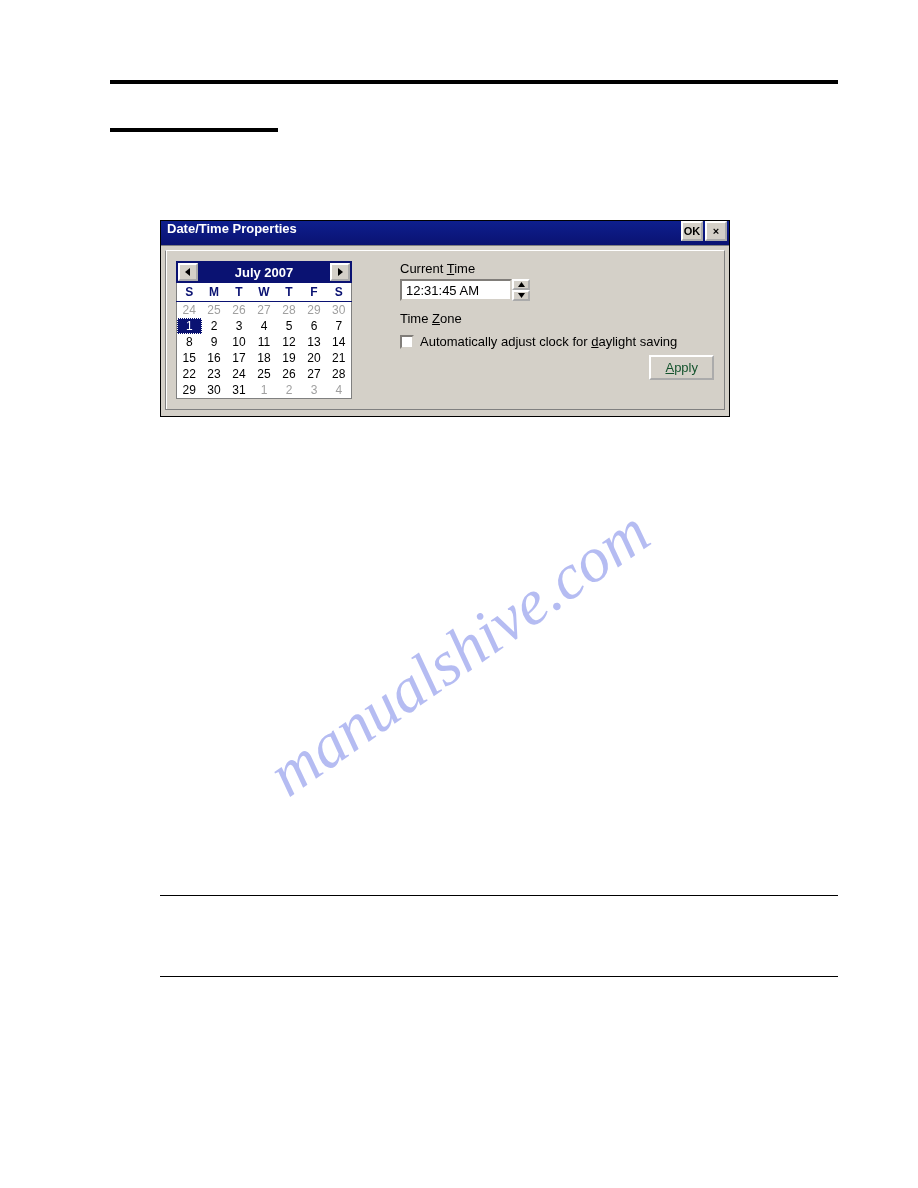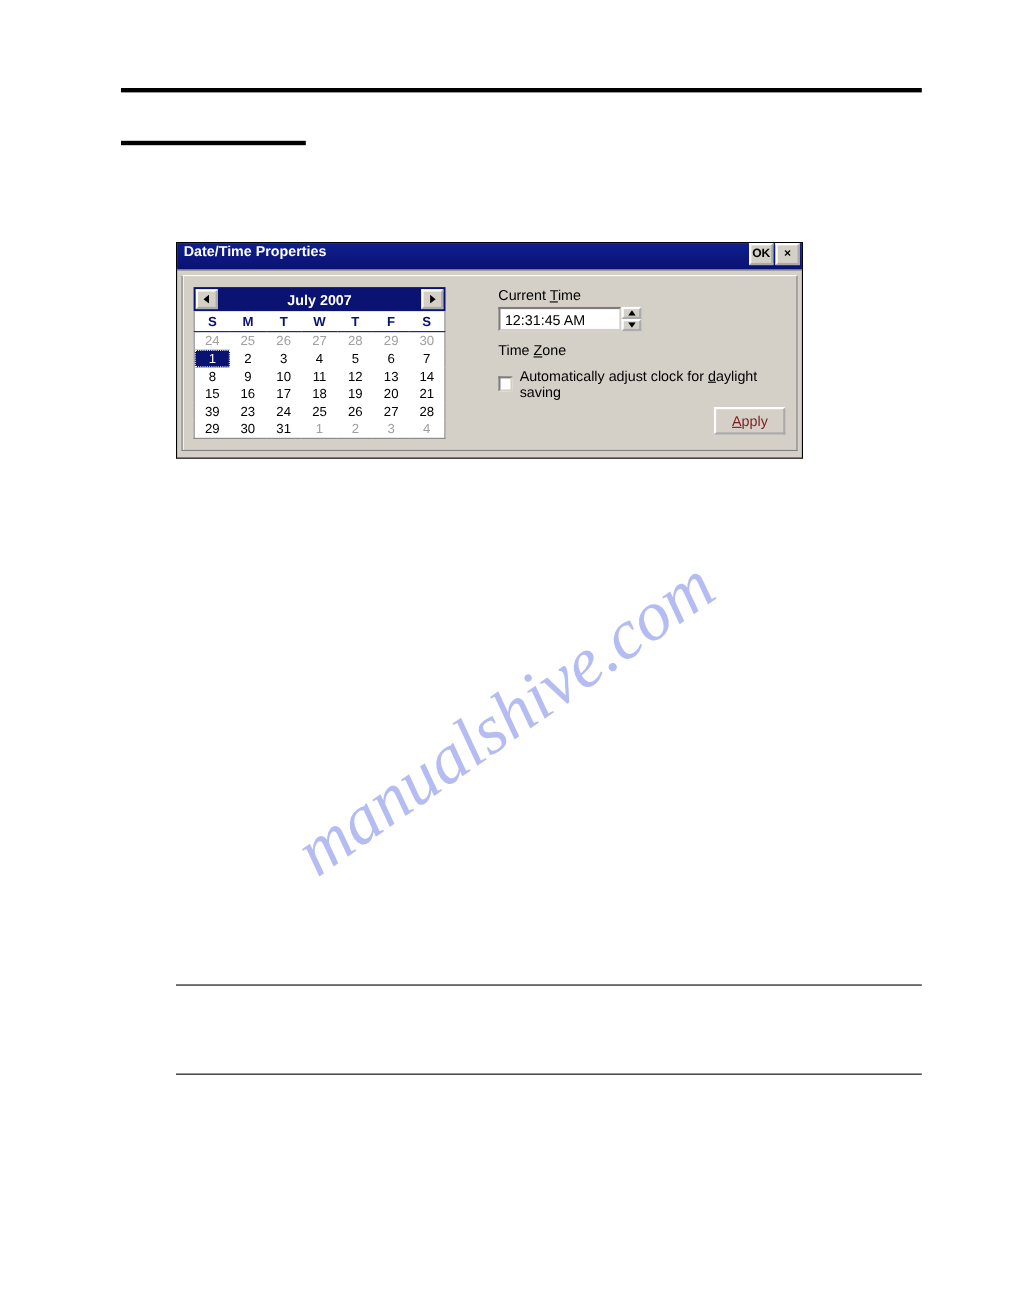--- a/index.html
+++ b/index.html
@@ -96,21 +96,21 @@
     border: 1px solid #808080;
     border-top: 1px solid #fff;
     background: #d4d0c8;
     padding: 10px 10px 10px 10px;
     box-shadow: inset 1px 0 0 #fff;
     display: flex;
     gap: 18px;
     position: relative;
   }
   
-  .calwrap { width: 229px; }
+  .calwrap { width: 176px; }
   .calnav {
     display: flex;
     align-items: center;
     background: #0a1272;
     color: #fff;
     height: 22px;
     font-weight: bold;
     font-size: 13px;
   }
   .navbtn {
@@ -219,21 +219,21 @@
     background: #fff;
     cursor: pointer;
   }
   .applyrow {
     display: flex; justify-content: flex-end;
     margin-top: 6px;
   }
   .applybtn {
     border: 2px outset #fff;
     background: #d4d0c8;
-    color: #7f1d1d;
+    color: #14532d;
     padding: 3px 14px;
     font-size: 13px;
     cursor: pointer;
   }
   
   .watermark {
     position: absolute;
     left: 50%; top: 55%;
     transform: translate(-50%,-50%) rotate(-35deg);
     font-size: 64px;
@@ -316,21 +316,21 @@
               <tr>
                 <td>15</td>
                 <td>16</td>
                 <td>17</td>
                 <td>18</td>
                 <td>19</td>
                 <td>20</td>
                 <td>21</td>
               </tr>
               <tr>
-                <td>39</td>
+                <td>22</td>
                 <td>23</td>
                 <td>24</td>
                 <td>25</td>
                 <td>26</td>
                 <td>27</td>
                 <td>28</td>
               </tr>
               <tr>
                 <td>29</td>
                 <td>30</td>

